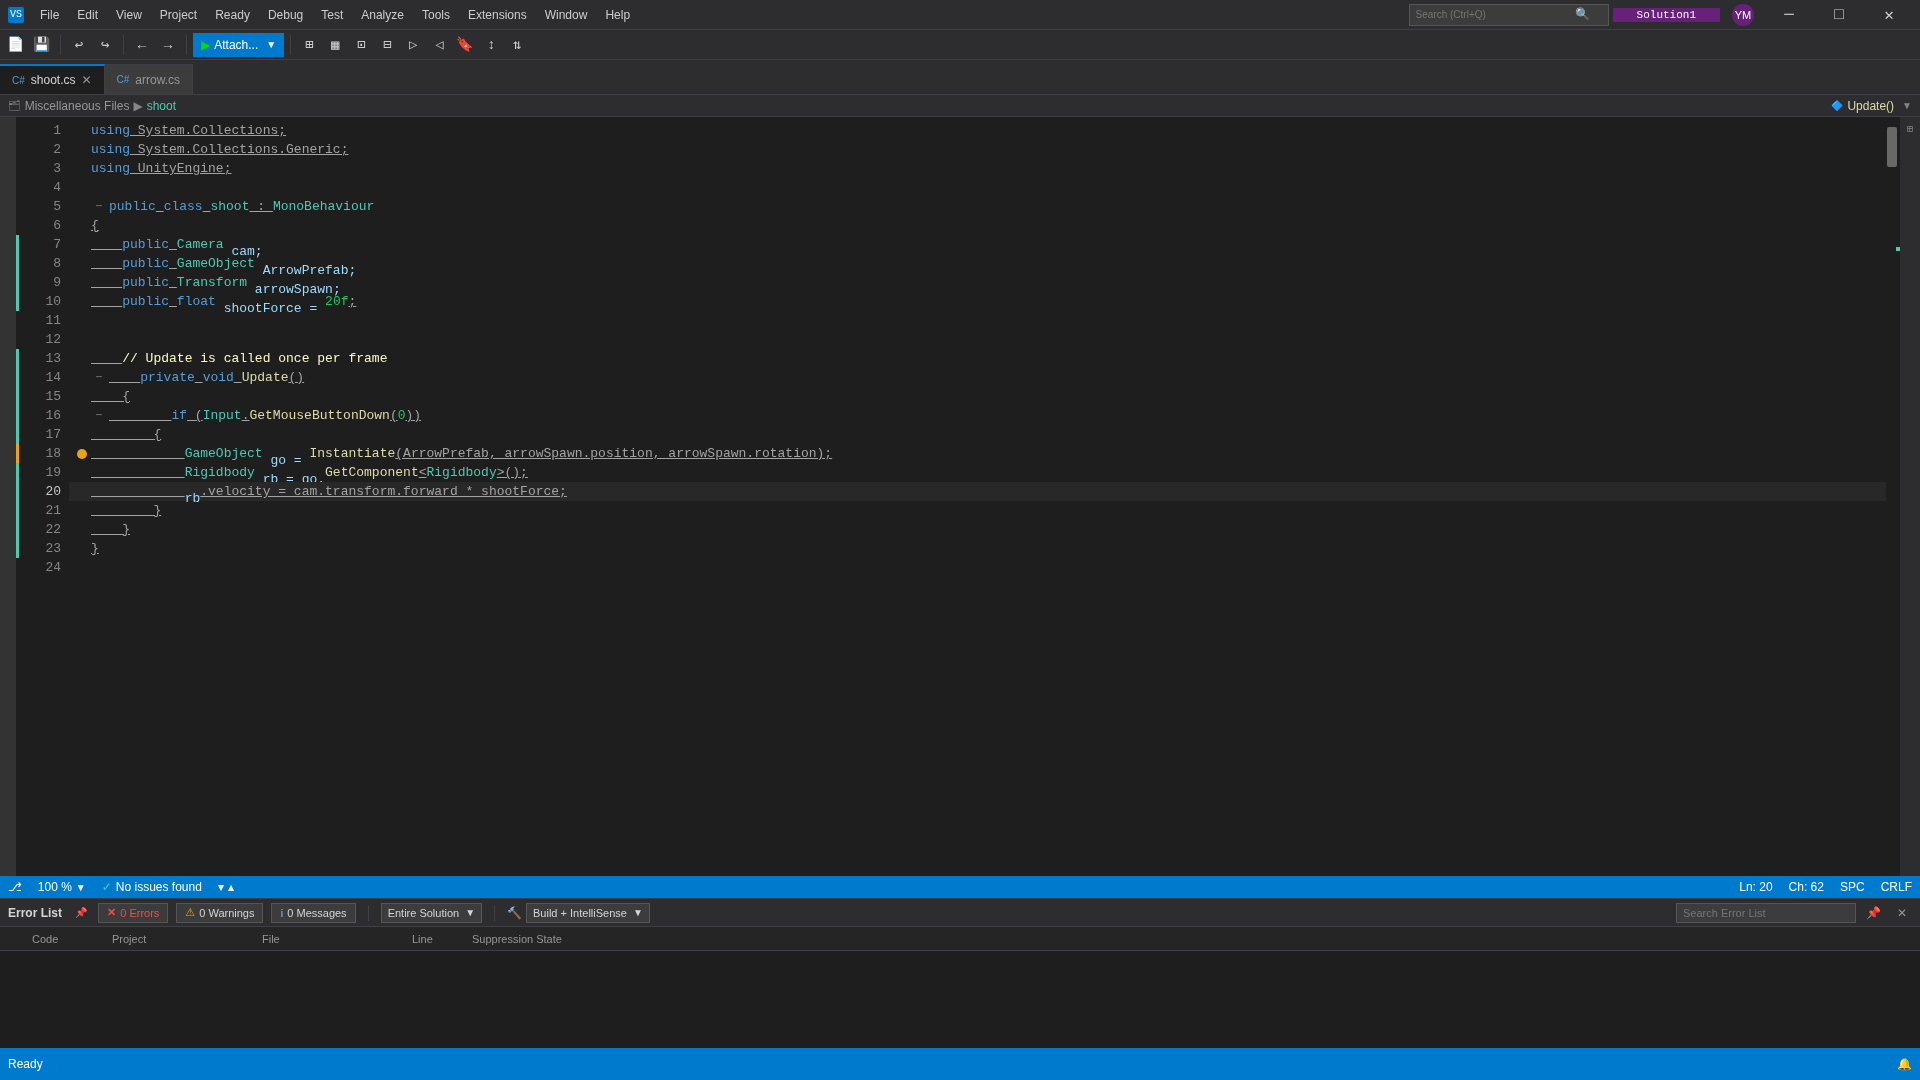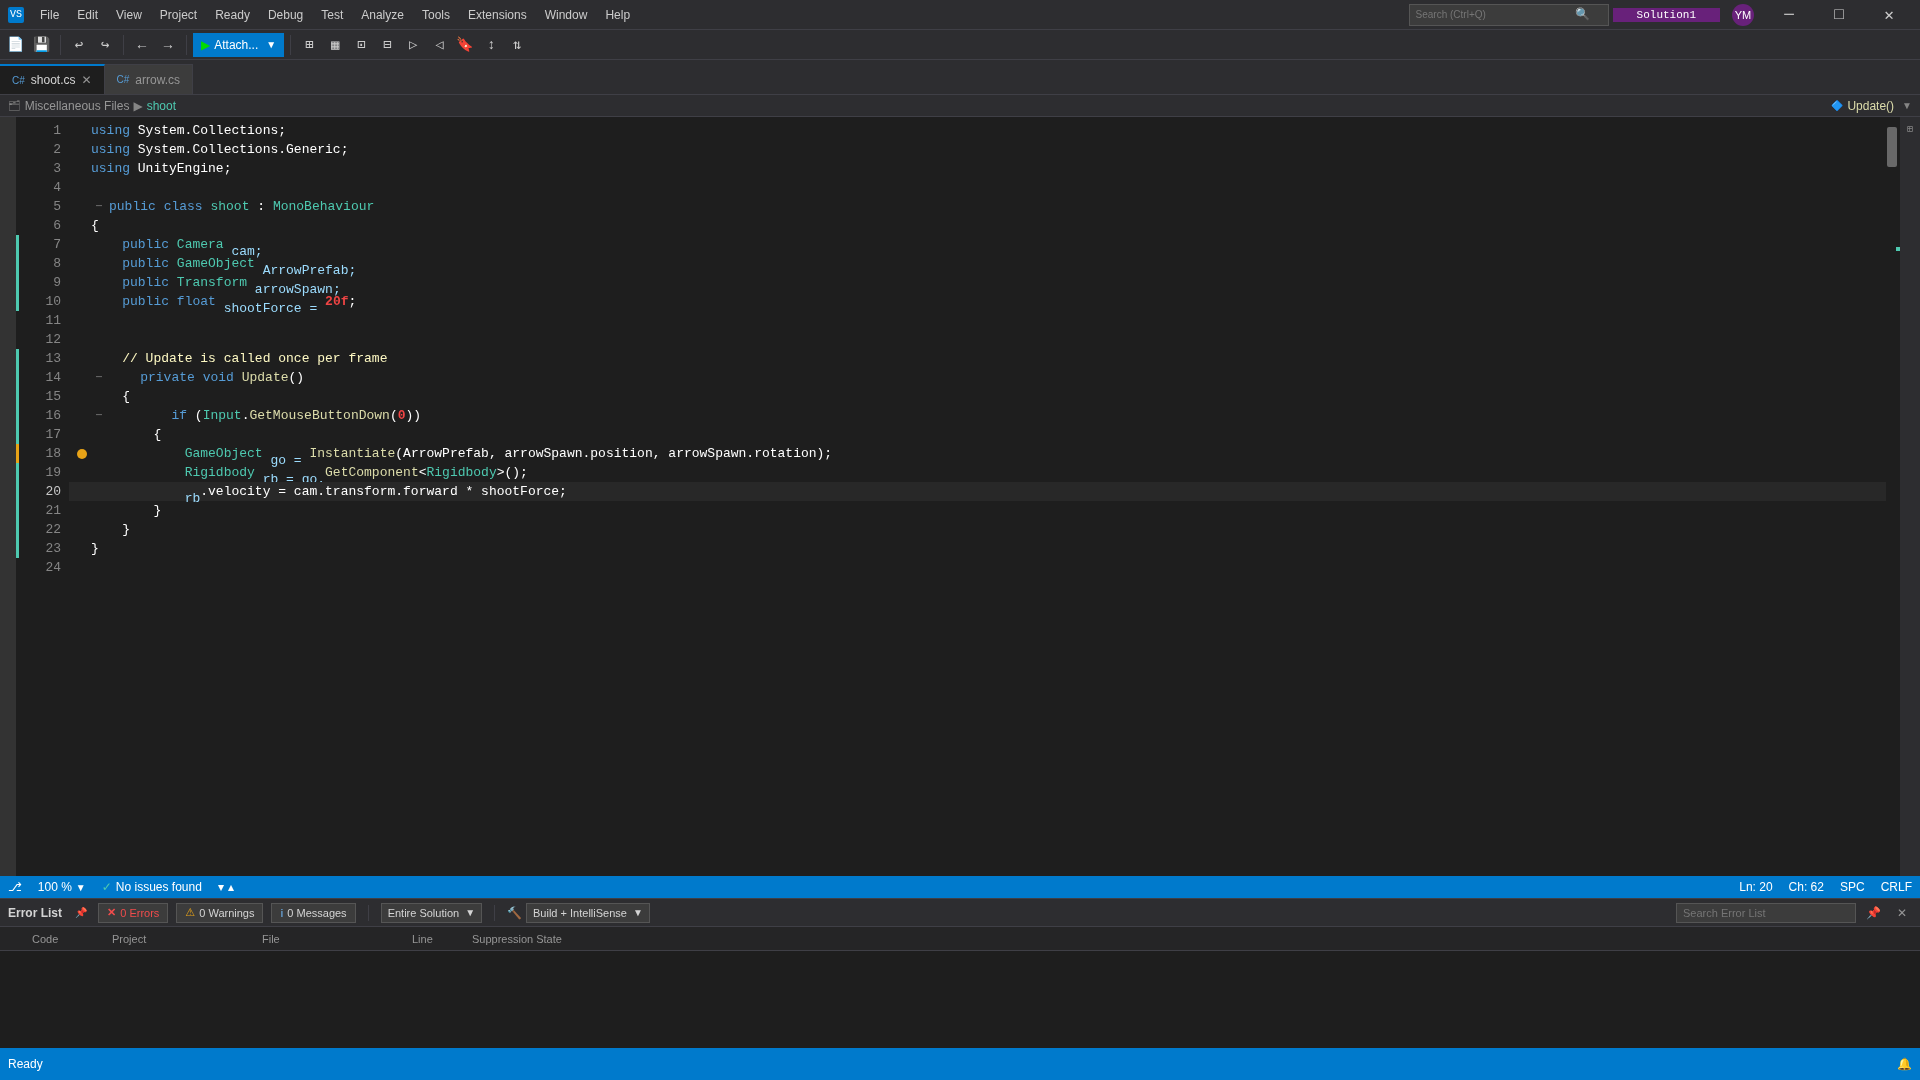--- a/index.html
+++ b/index.html
@@ -258,23 +258,23 @@
       background: #1e1e1e;
       flex-shrink: 0;
       position: relative;
     }
 
     
     .kw-blue { color: #569cd6; }
     .kw-light-blue { color: #9cdcfe; margin-top: 13px; }
     .kw-green { color: #4ec9b0; }
     .kw-comment { color: #fef9c3; }
-    .kw-number { color: #ef4444; font-weight: bold; }
+    .kw-number { color: #22c55e; }
     .kw-yellow { color: #dcdcaa; }
-    .kw-white { color: #ffffff; }
+    .kw-white { color: #a3a3a3; text-decoration: underline; }
     .kw-type { color: #4ec9b0; }
     .vbar-thumb {
       position: absolute;
       top: 10px;
       left: 1px;
       width: 10px;
       height: 40px;
       background: #686868;
       border-radius: 2px;
     }

